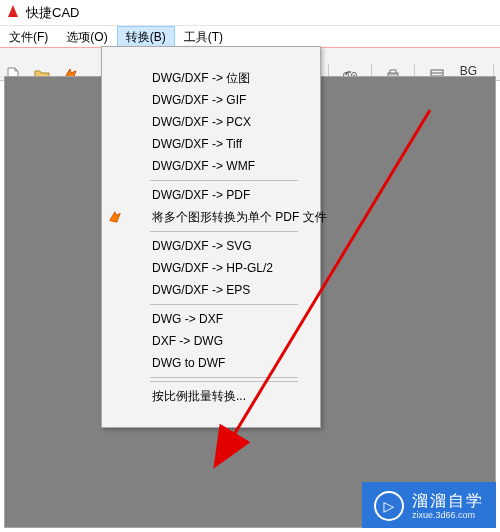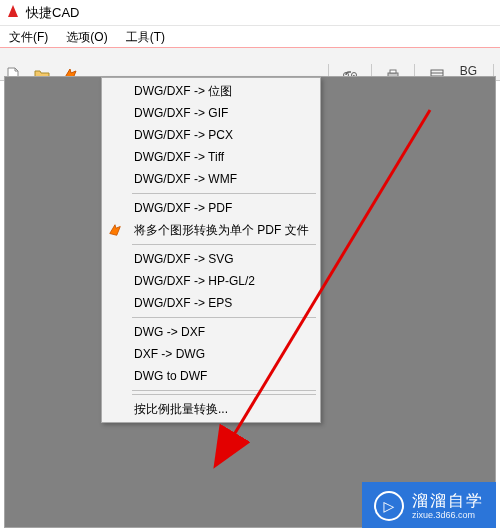--- a/index.html
+++ b/index.html
@@ -68,22 +68,21 @@
     position: absolute; content:"";
   }
   .dropdown {
     position: absolute;
     left: 101px;
     top: 46px;
     width: 220px;
     background: #f3f3f3;
     border: 1px solid #aaaaaa;
     box-shadow: 2px 2px 4px rgba(0,0,0,0.25);
-    padding: 2px;
-    margin-top: 31px;
+    padding: 20px;
   }
   .dropdown .icon-col {
     position: absolute;
     left: 2px; top: 2px; bottom: 2px;
     width: 24px;
     background: #f3f3f3;
   }
   .dropdown .item {
     display: flex;
     align-items: center;
@@ -135,20 +134,21 @@
     <svg width="14" height="14" viewBox="0 0 14 14">
         <path d="M2 13 L7 1 L12 13 Z" fill="#d22"></path>
       </svg>
   </span>
   <span class="title">快捷CAD</span>
 </div>
 
 <div class="menubar">
   <div class="menu-item">文件(F)</div>
   <div class="menu-item">选项(O)</div>
+  <div class="menu-item active">转换(B)</div>
   <div class="menu-item">工具(T)</div>
 </div>
 
 <div class="toolbar">
   <div class="tb-btn">
     <svg width="16" height="16" viewBox="0 0 16 16">
         <path d="M3 1h7l3 3v11H3z" fill="#fff" stroke="#888"></path>
         <path d="M10 1v3h3" fill="none" stroke="#888"></path>
       </svg>
   </div>

